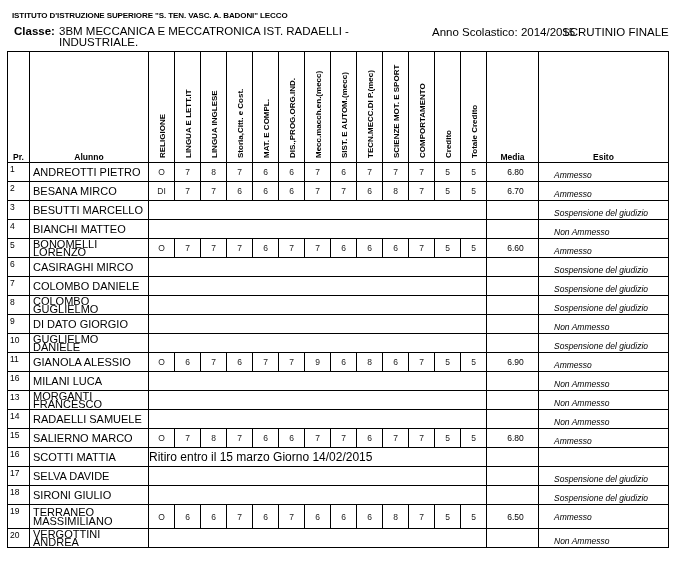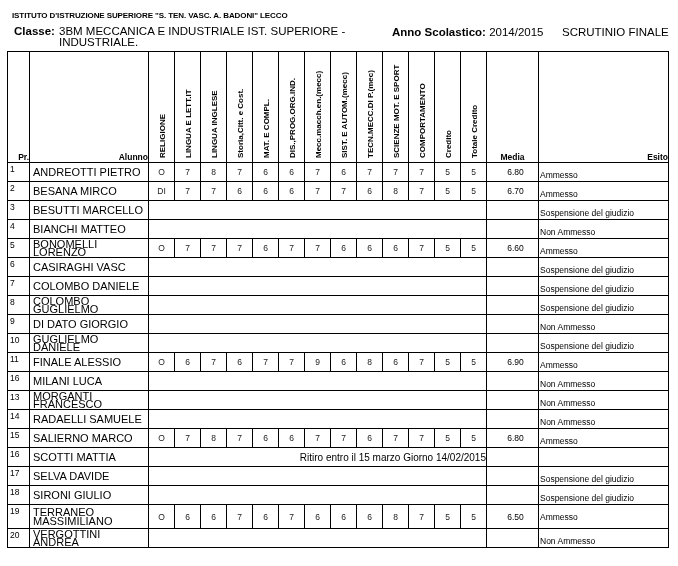--- a/index.html
+++ b/index.html
@@ -2,47 +2,47 @@
 <html><head>
 <meta charset="utf-8">
 <style>
   html, body { margin: 0; padding: 0; background: #ffffff; }
   body { width: 678px; height: 566px; position: relative; overflow: hidden; font-family: "Liberation Sans", sans-serif; color: #000; }
   .inst { position: absolute; left: 12px; top: 11px; font-size: 8px; font-weight: bold; letter-spacing: -0.1px; }
   .classe-row { position: absolute; left: 14px; top: 26px; font-size: 11.5px; line-height: 11px; }
   .classe-label { position: absolute; left: 0; top: 0; font-weight: bold; white-space: nowrap; }
   .classe-val { position: absolute; left: 45px; top: 0; width: 330px; white-space: normal; }
   .anno { position: absolute; left: 392px; top: 26px; font-size: 11.5px; white-space: nowrap; }
-  .anno b { font-weight: bold; }
+  .anno b { font-weight: normal; margin-left: 40px; }
   .scrutinio { position: absolute; left: 562px; top: 26px; font-size: 11.5px; white-space: nowrap; }
 
   table.grid { position: absolute; left: 7px; top: 51px; border-collapse: collapse; table-layout: fixed; font-size: 8.5px; }
   table.grid td, table.grid th { border: 1.2px solid #000; padding: 0; overflow: hidden; }
   th { font-weight: bold; vertical-align: bottom; }
-  th.h-pr, th.h-alunno, th.h-media, th.h-esito { text-align: right; padding: 0 0 2px 2px; font-size: 8.5px; }
+  th.h-pr, th.h-alunno, th.h-media, th.h-esito { text-align: center; padding: 0 0 2px 2px; font-size: 8.5px; }
   th.h-media { text-align: center; padding-left: 0; }
   th.vert { height: 110px; position: relative; }
   th.vert .vlabel { position: absolute; left: 50%; bottom: 4px; transform-origin: left bottom; transform: translateX(5px) rotate(-90deg); white-space: nowrap; font-size: 8px; font-weight: bold; }
   tr.row td { height: 17px; }
   tr.row td.pr { vertical-align: top; padding: 1px 0 0 2px; font-size: 8.5px; }
   tr.row td.name { padding-left: 3px; font-size: 11px; line-height: 8.5px; vertical-align: middle; }
   tr.row td.grade { text-align: center; font-size: 8.5px; color: #222; }
   tr.row td.media { text-align: center; font-size: 8.5px; padding-left: 6px; }
-  tr.row td.esito { padding-left: 1px; font-size: 8.5px; vertical-align: bottom; padding-bottom: 1px; }
+  tr.row td.esito { padding-left: 15px; font-size: 8.5px; vertical-align: bottom; padding-bottom: 1px; font-style: italic; }
   tr.row td.blank { border-left: 1.2px solid #000; border-right: none; }
-  tr.row td.note { text-align: right; font-size: 10px; border-right: none; }
+  tr.row td.note { text-align: left; font-size: 12px; border-right: none; }
   tr.row td.esito-mid { vertical-align: middle; padding-bottom: 0; }
 </style>
 </head>
 <body>
 
 <div class="inst">ISTITUTO D'ISTRUZIONE SUPERIORE "S. TEN. VASC. A. BADONI" LECCO</div>
 <div class="classe-row">
   <span class="classe-label">Classe:</span>
-  <span class="classe-val">3BM MECCANICA E INDUSTRIALE  IST. SUPERIORE - INDUSTRIALE.</span>
+  <span class="classe-val">3BM MECCANICA E MECCATRONICA  IST. RADAELLI - INDUSTRIALE.</span>
 </div>
 <div class="anno"><b>Anno Scolastico:</b> <span>2014/2015</span></div>
 <div class="scrutinio">SCRUTINIO FINALE</div>
 
 <table class="grid">
   <colgroup>
     <col style="width:22px">
       <col style="width:119px">
     <col style="width:26px">
       <col style="width:26px">
@@ -174,21 +174,21 @@
         <td class="grade">6</td>
         <td class="grade">6</td>
         <td class="grade">7</td>
         <td class="grade">5</td>
         <td class="grade">5</td>
         <td class="media">6.60</td>
         <td class="esito">Ammesso</td>
       </tr>
       <tr class="row">
         <td class="pr">6</td>
-        <td class="name">CASIRAGHI VASC</td>
+        <td class="name">CASIRAGHI MIRCO</td>
         <td class="blank" colspan="13"></td>
         <td class="media"></td>
         <td class="esito">Sospensione del giudizio</td>
       </tr>
       <tr class="row">
         <td class="pr">7</td>
         <td class="name">COLOMBO DANIELE</td>
         <td class="blank" colspan="13"></td>
         <td class="media"></td>
         <td class="esito">Sospensione del giudizio</td>
@@ -209,21 +209,21 @@
       </tr>
       <tr class="row">
         <td class="pr">10</td>
         <td class="name">GUGLIELMO DANIELE</td>
         <td class="blank" colspan="13"></td>
         <td class="media"></td>
         <td class="esito">Sospensione del giudizio</td>
       </tr>
       <tr class="row">
         <td class="pr">11</td>
-        <td class="name">FINALE ALESSIO</td>
+        <td class="name">GIANOLA ALESSIO</td>
         <td class="grade">O</td>
         <td class="grade">6</td>
         <td class="grade">7</td>
         <td class="grade">6</td>
         <td class="grade">7</td>
         <td class="grade">7</td>
         <td class="grade">9</td>
         <td class="grade">6</td>
         <td class="grade">8</td>
         <td class="grade">6</td>

